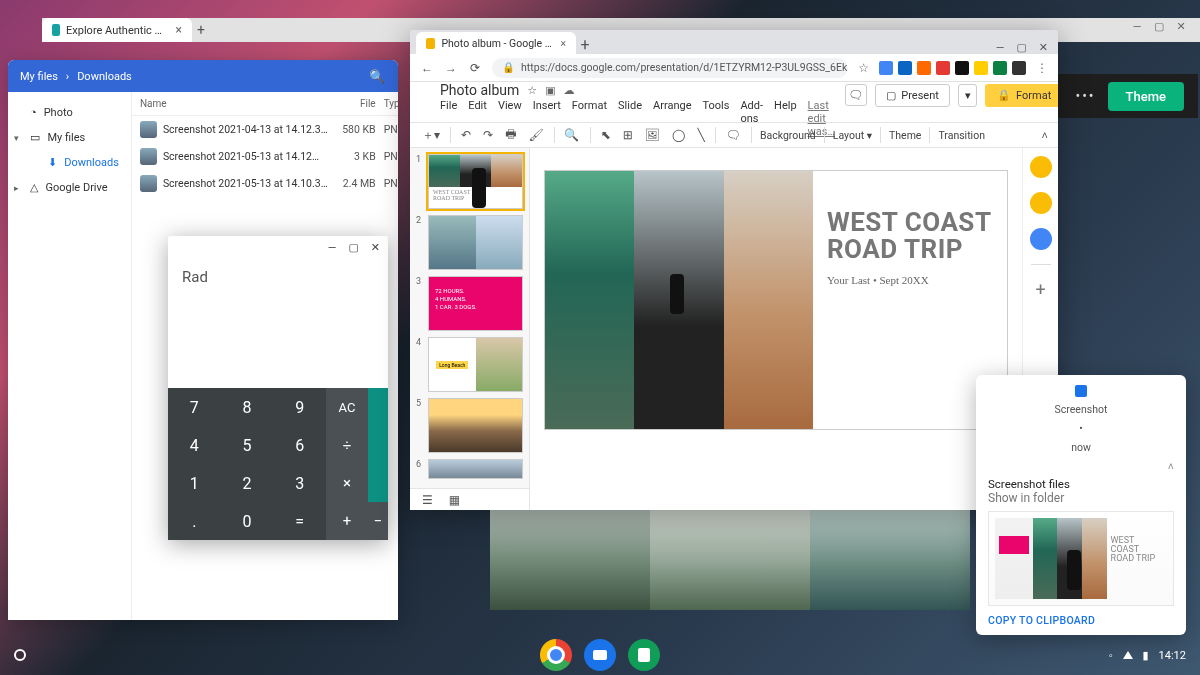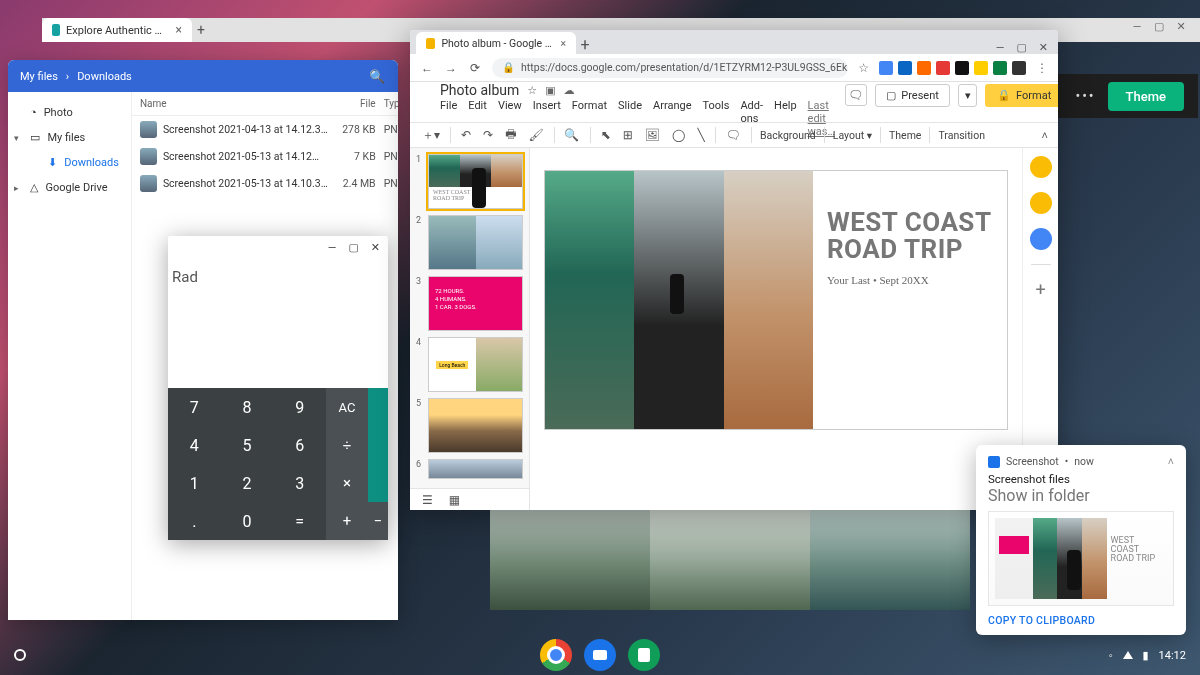--- a/index.html
+++ b/index.html
@@ -34,21 +34,21 @@
   .fm-head .c1{flex:1;} .fm-head .c2{width:48px; text-align:right;} .fm-head .c3{width:56px; padding-left:8px;}
   .fm-row { display:flex; align-items:center; font-size:10.5px; color:#333; padding:5px 8px;}
   .fm-row .ico { width:17px; height:17px; background:linear-gradient(#8ab,#567); border-radius:3px; margin-right:6px;}
   .fm-row .c1{flex:1; white-space:nowrap; overflow:hidden; text-overflow:ellipsis;}
   .fm-row .c2{width:48px; text-align:right; color:#555;}
   .fm-row .c3{width:56px; padding-left:8px; color:#555; white-space:nowrap; overflow:hidden;}
 
   
   .calc { position:absolute; top:236px; left:168px; width:220px; background:#fff; box-shadow:0 4px 25px rgba(0,0,0,0.35); border-radius:2px;}
   .calc-top { height:22px; display:flex; justify-content:flex-end; align-items:center; gap:12px; padding:0 8px; color:#444; font-size:11px;}
-  .calc-disp { height:130px; padding:10px 4px; color:#555; font-size:15px;}
+  .calc-disp { height:130px; padding:10px 14px; color:#555; font-size:15px;}
   .calc-keys { display:grid; grid-template-columns:repeat(3,1fr) 42px; }
   .ck { height:38px; display:flex; align-items:center; justify-content:center; font-size:16px; color:#fff; background:#3b4042;}
   .ck.op { background:#4a5053; font-size:15px;}
   .teal { background:#0d8f81;}
   .ck:nth-child(4n){ background:#4a5053;}
 
   
   .slides-win { position:absolute; top:30px; left:410px; width:648px; height:480px; background:#fff; box-shadow:0 4px 30px rgba(0,0,0,0.35); border-radius:4px 4px 0 0; overflow:hidden;}
   .sw-tabbar { background:#dfe1e5; height:24px; display:flex; align-items:flex-end; padding-left:6px;}
   .sw-tab { background:#fff; height:22px; border-radius:6px 6px 0 0; padding:0 10px; font-size:10.5px; color:#333; display:flex; align-items:center; gap:6px; max-width:160px;}
@@ -104,25 +104,25 @@
 
   
   .land { position:absolute; top:498px; left:490px; width:480px; height:112px; display:flex;}
   .land div{flex:1;}
   .land .l1{background:linear-gradient(#bcc7c2,#6e8572 60%,#3c5040);}
   .land .l2{background:linear-gradient(#d8dcd6,#97a99a 55%,#4f6650);}
   .land .l3{background:linear-gradient(#c7d7d4,#6a8a80 60%,#355);}
 
   
   .notif { position:absolute; bottom:40px; right:14px; width:210px; background:#fff; border-radius:6px; box-shadow:0 5px 25px rgba(0,0,0,0.3); padding:10px 12px 8px 12px;}
-  .notif-head { font-size:10.5px; color:#555; display:flex; align-items:center; gap:6px;}
+  .notif-head { font-size:10.5px; color:#555; display:flex; align-items:center; gap:6px;flex-direction:column;}
   .notif-head .app { width:12px;height:12px;background:#1a73e8;border-radius:2px;}
   .notif-head .ar { margin-left:auto; color:#888;}
   .notif-title { font-size:11.5px; color:#222; margin-top:4px;}
-  .notif-sub { font-size:16px; color:#777;}
+  .notif-sub { font-size:12px; color:#777;}
   .notif-prev { margin-top:6px; height:95px; border:1px solid #e6e6e6; background:linear-gradient(#fff,#fafafa); position:relative; overflow:hidden;}
   .notif-prev .mini { position:absolute; inset:6px; display:flex;}
   .notif-prev .mini .lft{width:22%; background:linear-gradient(#f2f2f2,#eee);}
   .notif-prev .mini .rgt{flex:1; display:flex;}
   .notif-prev .mini .rgt .a{flex:0 0 55%; display:flex;}
   .notif-prev .mini .rgt .a div{flex:1;}
   .notif-prev .mini .rgt .b{flex:1; padding:18px 4px; font-family:Georgia,serif; font-size:9px; color:#888; line-height:1;}
   .notif-prev .mini .lft .t{height:18px;background:#e9056b; margin:18px 4px 3px 4px;}
   .notif-action { font-size:10.5px; color:#1a73e8; font-weight:500; margin-top:8px; letter-spacing:0.3px;}
 
@@ -203,27 +203,27 @@
     </div>
     <div class="files-main">
       <div class="fm-head">
         <div class="c1">Name</div>
         <div class="c2">File</div>
         <div class="c3">Types</div>
       </div>
       <div class="fm-row">
         <div class="ico"></div>
         <div class="c1">Screenshot 2021-04-13 at 14.12.3…</div>
-        <div class="c2">278 KB</div>
+        <div class="c2">580 KB</div>
         <div class="c3">PNG ima…</div>
       </div>
       <div class="fm-row">
         <div class="ico"></div>
         <div class="c1">Screenshot 2021-05-13 at 14.12…</div>
-        <div class="c2">7 KB</div>
+        <div class="c2">3 KB</div>
         <div class="c3">PNG ima…</div>
       </div>
       <div class="fm-row">
         <div class="ico"></div>
         <div class="c1">Screenshot 2021-05-13 at 14.10.3…</div>
         <div class="c2">2.4 MB</div>
         <div class="c3">PNG ima…</div>
       </div>
     </div>
   </div>

